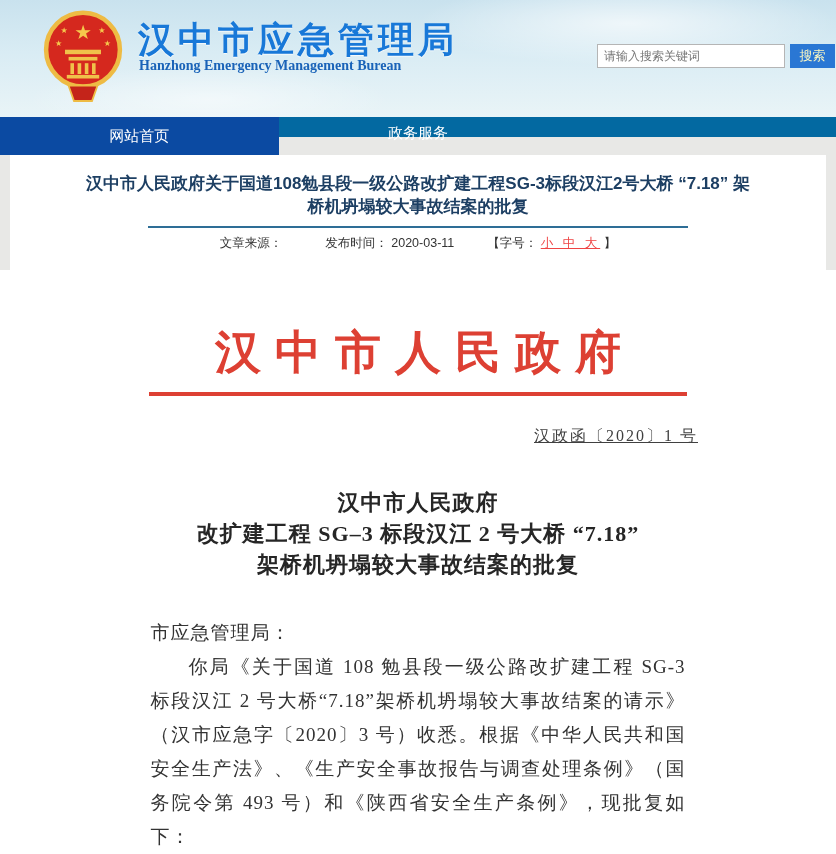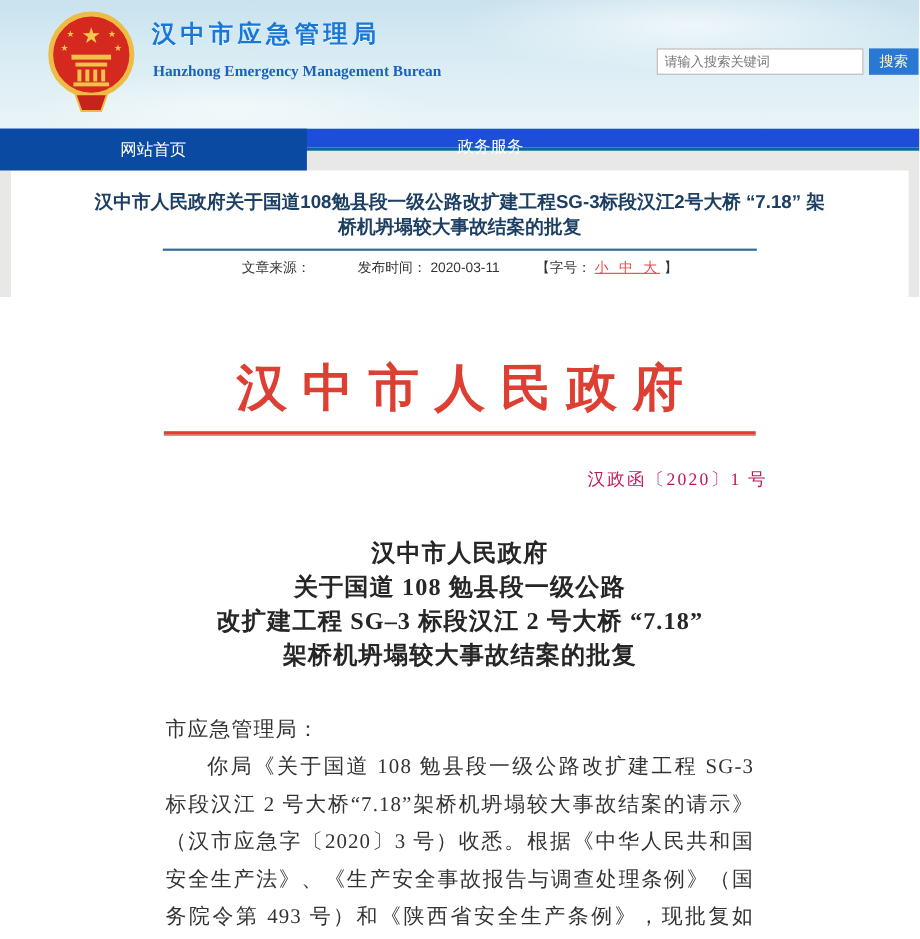--- a/index.html
+++ b/index.html
@@ -14,21 +14,21 @@
   .header {
     position:relative; height:117px;
     background:
       radial-gradient(ellipse 300px 60px at 75% 20%, rgba(255,255,255,.65), rgba(255,255,255,0) 70%),
       radial-gradient(ellipse 260px 50px at 25% 85%, rgba(255,255,255,.5), rgba(255,255,255,0) 70%),
       linear-gradient(180deg,#c9e2ee 0%, #d9ecf4 45%, #e9f4f7 100%);
   }
   .logo { position:absolute; left:38px; top:8px; width:90px; height:96px; }
   .site-title {
     position:absolute; left:138px; top:16px;
-    font-size:22px; font-weight:bold; letter-spacing:4px; color:#1878d8;
+    font-size:36px; font-weight:bold; letter-spacing:4px; color:#1878d8;
     text-shadow:0 1px 1px rgba(255,255,255,.8);
   }
   .site-subtitle {
     position:absolute; left:139px; top:58px;
     font-family:"Liberation Serif","DejaVu Serif",serif;
     font-size:14px; font-weight:bold; color:#1a63b8;
   }
   .search-box { position:absolute; left:565px; top:44px; width:269px; height:24px;margin-left:32px; }
   .search-input {
     position:absolute; left:0; top:0; width:188px; height:24px;
@@ -37,21 +37,21 @@
     font-family:"Liberation Sans","DejaVu Sans",sans-serif;
   }
   .search-input::placeholder { color:#777; }
   .search-btn {
     position:absolute; left:193px; top:0; width:45px; height:24px;
     background:#2a77d4; color:#fef9c3; border:none; font-size:13px;
     cursor:pointer; font-family:"Liberation Sans","DejaVu Sans",sans-serif;
   }
 
   
-  .nav { position:relative; height:17px; background:#1d4ed8; display:flex; z-index:2;gap:28px; }
+  .nav { position:relative; height:17px; background:#0369a1; display:flex; z-index:2; }
   .nav-item {
     width:278.6px; height:33px; display:flex; align-items:center; justify-content:center;
     color:#ffffff; font-size:15px; cursor:pointer;
   }
   .nav-item.active { background:#0b4aa2; height:38px; }
 
   
   .mid-section { background:#e8e8e6; }
   .breadcrumb {
     height:21px; display:flex; align-items:center; padding-left:8px;
@@ -78,21 +78,21 @@
   .doc-letterhead {
     text-align:center; text-indent:14px; letter-spacing:14px;
     font-size:46px; font-weight:bold; color:#dd4033; line-height:1.2;
   }
   .doc-double-line {
     width:538px; height:2px; margin:12px auto 0 auto;
     border-top:3px solid #dd4033; border-bottom:1px solid #dd4033;
   }
   .doc-number {
     width:560px; margin:30px auto 0 auto; text-align:right;
-    font-size:16px; color:#be185d; letter-spacing:2px;
+    font-size:16px; color:#404040; letter-spacing:2px;text-decoration:underline;
   }
   .doc-title {
     margin-top:40px; text-align:center;
     font-size:22px; font-weight:bold; color:#262626; line-height:31px;
     letter-spacing:1px;
   }
   .doc-body {
     width:535px; margin:36px auto 0 auto;
     font-size:19px; color:#333; line-height:34px;
     text-align:justify; letter-spacing:1px;
@@ -156,21 +156,20 @@
       </div>
     </div>
   </div>
 
   <div class="document-area">
     <div class="doc-letterhead">汉中市人民政府</div>
     <div class="doc-double-line"></div>
     <div class="doc-number">汉政函〔2020〕1 号</div>
     <div class="doc-title">
       <div>汉中市人民政府</div>
-      <div>关于国道 108 勉县段一级公路</div>
       <div>改扩建工程 SG–3 标段汉江 2 号大桥 “7.18”</div>
       <div>架桥机坍塌较大事故结案的批复</div>
     </div>
     <div class="doc-body">
       <div>市应急管理局：</div>
       <div class="para">你局《关于国道 108 勉县段一级公路改扩建工程 SG-3 标段汉江 2 号大桥“7.18”架桥机坍塌较大事故结案的请示》（汉市应急字〔2020〕3 号）收悉。根据《中华人民共和国安全生产法》、《生产安全事故报告与调查处理条例》（国务院令第 493 号）和《陕西省安全生产条例》，现批复如下：</div>
     </div>
   </div>
 
 </div>

